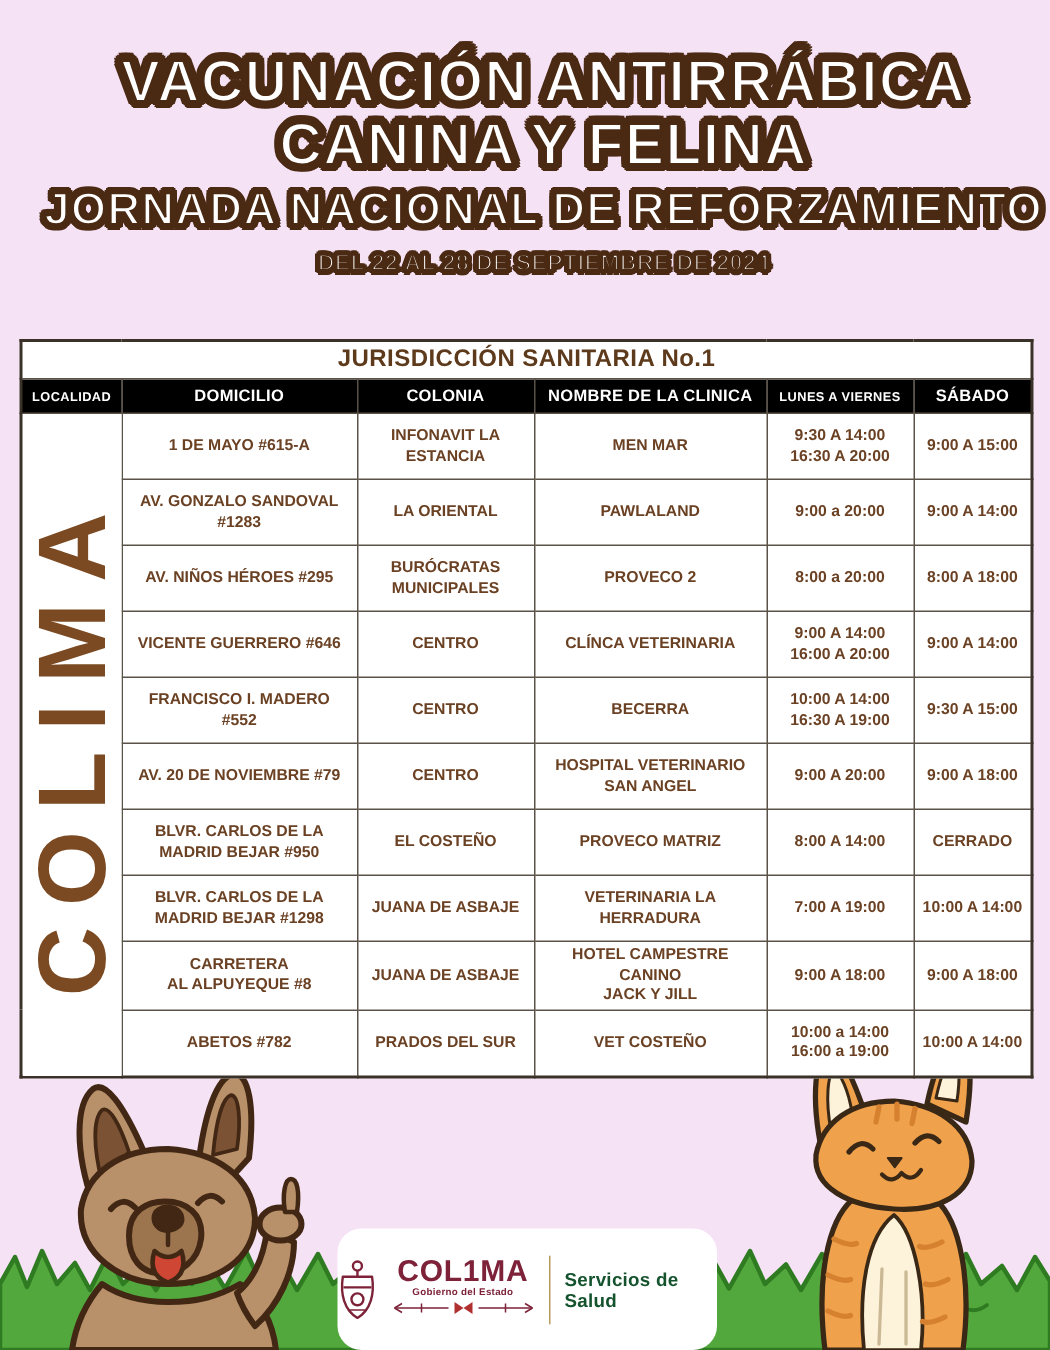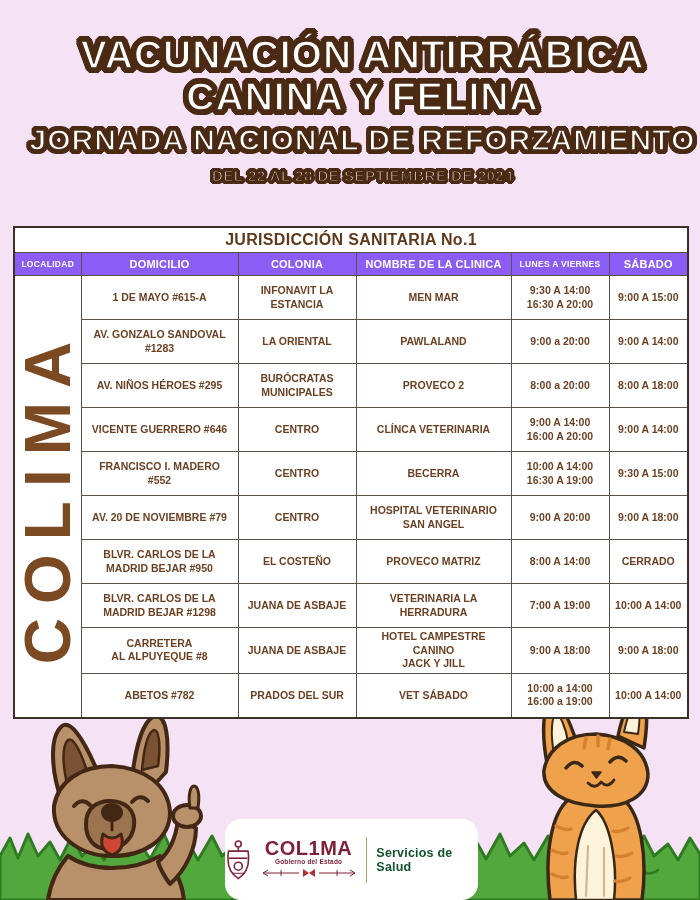--- a/index.html
+++ b/index.html
@@ -38,21 +38,21 @@
     position:absolute;left:13px;top:226px;width:674px;
     border-collapse:collapse;table-layout:fixed;background:#ffffff;
     border:2px solid #3a3129;z-index:4;
   }
   table.sched td,table.sched th{border:1px solid #5a5248;}
   .tbl-title{
     height:22px;text-align:center;font-weight:bold;font-size:16px;color:#5d3a1b;
     letter-spacing:.3px;
   }
   th.hdr{
-    background:#8b5cf6;color:#ffffff;height:20px;font-size:11px;font-weight:bold;
+    background:#000000;color:#ffffff;height:20px;font-size:11px;font-weight:bold;
     text-align:center;letter-spacing:.2px;padding:1px 2px;
   }
   th.hdr.small{font-size:8.5px;letter-spacing:.3px;}
   td.cell{
     height:39px;text-align:center;vertical-align:middle;
     font-size:10.5px;font-weight:bold;color:#6b4124;line-height:1.3;
     padding:2px 5px;white-space:pre-line;
   }
   td.loc-cell{position:relative;background:#ffffff;}
   .colima-vert{
@@ -177,21 +177,21 @@
 AL ALPUYEQUE #8</td>
       <td class="cell">JUANA DE ASBAJE</td>
       <td class="cell">HOTEL CAMPESTRE CANINO
 JACK Y JILL</td>
       <td class="cell">9:00 A 18:00</td>
       <td class="cell">9:00 A 18:00</td>
     </tr>
     <tr>
       <td class="cell">ABETOS #782</td>
       <td class="cell">PRADOS DEL SUR</td>
-      <td class="cell">VET SÁBADO</td>
+      <td class="cell">VET COSTEÑO</td>
       <td class="cell">10:00 a 14:00
 16:00 a 19:00</td>
       <td class="cell">10:00 A 14:00</td>
     </tr>
   </tbody>
     </table>
 
   <svg class="grass" viewBox="0 0 700 74">
     <path fill="#53a83d" stroke="#2f7b22" stroke-width="3" stroke-linejoin="round" d="M0,30 L10,12 L18,32 L28,8 L38,30 L50,16 L60,34 L72,10 L82,30 L94,18 L104,34 L118,9 L128,30 L140,17 L150,33 L164,8 L174,30 L188,16 L198,34 L212,10 L222,30 L236,18 L246,34 L260,9 L270,30 L284,16 L294,33 L308,10 L318,30 L332,18 L342,34 L356,8 L366,30 L380,16 L390,34 L404,10 L414,30 L428,18 L438,34 L452,9 L462,30 L476,15 L486,33 L500,8 L510,30 L524,17 L534,34 L548,10 L558,30 L572,18 L582,34 L596,8 L606,30 L620,16 L630,33 L644,10 L654,30 L668,18 L678,34 L690,12 L700,28 L700,74 L0,74 Z"></path>
     <g fill="none" stroke="#2f7b22" stroke-width="2.5" stroke-linecap="round">

